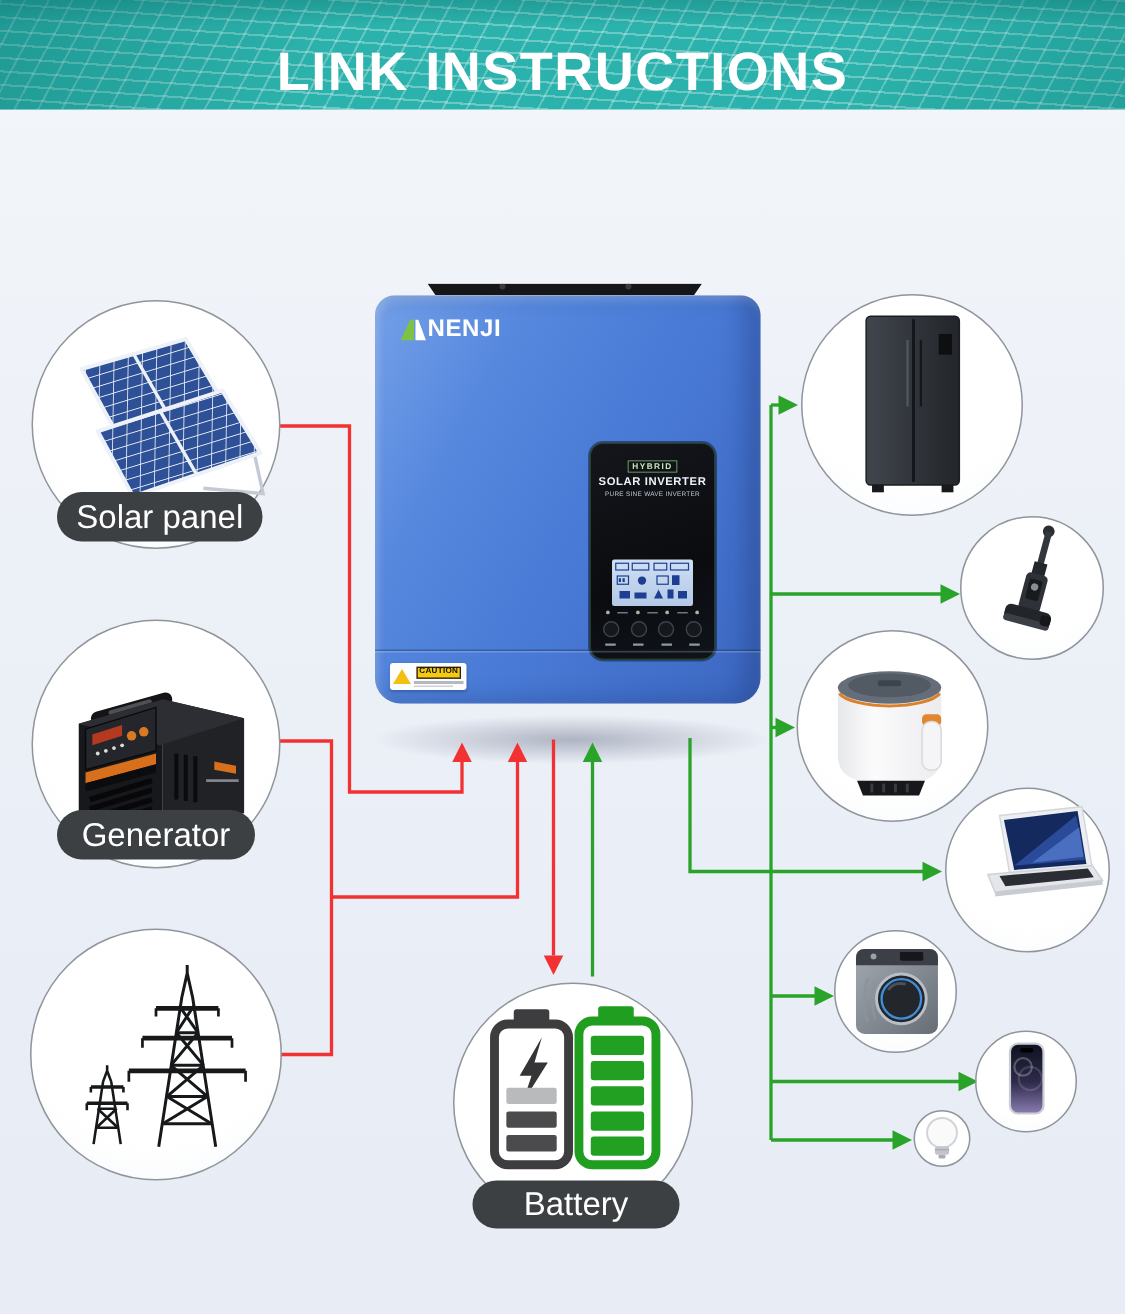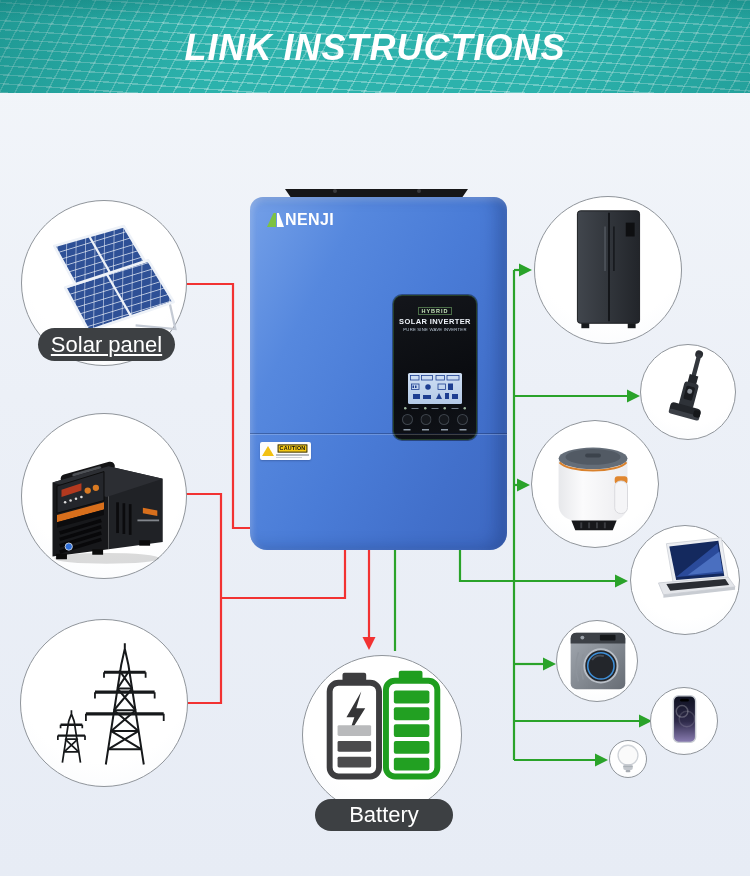--- a/index.html
+++ b/index.html
@@ -1,46 +1,45 @@
 <!DOCTYPE html>
 <html><head>
 <meta charset="utf-8">
 <style>
   * { margin:0; padding:0; box-sizing:border-box; }
   html,body { width:750px; height:876px; }
   body { font-family:"Liberation Sans", sans-serif; }
   .page { position:relative; width:750px; height:876px; overflow:hidden;
           background:linear-gradient(180deg,#f3f6fa 0%,#ecf0f7 45%,#e7ecf5 100%); }
   
-  .header { position:absolute; left:0; top:0; width:750px; height:93px;
+  .header { position:absolute; left:0; top:0; width:750px; height:73px;
     background-color:#2cb2ac;
     background-image:
       linear-gradient(180deg, rgba(13,115,111,.35) 0%, rgba(13,115,111,0) 24%),
       linear-gradient(115deg, rgba(13,115,111,.40) 0%, rgba(13,115,111,0) 30%),
       linear-gradient(295deg, rgba(13,115,111,.28) 0%, rgba(13,115,111,0) 26%),
       repeating-linear-gradient(184deg, rgba(255,255,255,.30) 0 1.4px, rgba(255,255,255,0) 1.4px 9px),
       repeating-linear-gradient(118deg, rgba(255,255,255,.26) 0 1.4px, rgba(255,255,255,0) 1.4px 14px);
-    font-style: italic;
   }
   .header h1 { position:absolute; left:0; right:0; top:27px; text-align:center;
     color:#fff; font-size:36px; font-weight:bold; letter-spacing:1px; z-index:2; }
   
   .node { position:absolute; border-radius:50%;
     background:radial-gradient(circle at 50% 35%, #ffffff 62%, #f7f9fc 100%);
     border:1.4px solid #90959b; display:flex; align-items:center; justify-content:center; }
   .pill { position:absolute; background:#3d4043; border-radius:17px; color:#fff;
     display:flex; align-items:center; justify-content:center; font-size:22px; }
   
   .inv-shadow { position:absolute; left:243px; top:476px; width:276px; height:34px;
     background:radial-gradient(ellipse at center, rgba(45,55,85,.32) 0%, rgba(45,55,85,0) 68%); }
   .inverter { position:absolute; left:250px; top:187px; width:257px; height:305px; }
   .inv-bracket { position:absolute; left:35px; top:2px; width:183px; height:8px; background:#161618;
     clip-path:polygon(0 0, 100% 0, 97% 100%, 3% 100%); }
   .screw { position:absolute; top:0; width:4px; height:4px; border-radius:50%; background:#3a3a3e; }
-  .inv-body { position:absolute; left:0; top:10px; width:257px; height:353px;
+  .inv-body { position:absolute; left:0; top:10px; width:257px; height:272px;
     border-radius:13px 13px 17px 17px;
     background:linear-gradient(118deg,#74a0e8 0%,#5688de 26%,#4a7cd7 52%,#4270cb 78%,#3d68c2 100%);
     box-shadow:inset -10px -2px 16px rgba(15,35,90,.28), inset 2px 3px 6px rgba(255,255,255,.25);
   }
   .inv-seam { position:absolute; left:0; top:236px; width:100%; height:2px;
     background:linear-gradient(180deg, rgba(15,30,70,.35) 0 50%, rgba(255,255,255,.20) 50% 100%); }
   .inv-logo { position:absolute; left:17px; top:14px; display:flex; align-items:center; gap:1px; }
   .inv-logo .txt { color:#fff; font-weight:bold; font-size:16px; letter-spacing:.4px; }
   .panel { position:absolute; left:143px; top:98px; width:84px; height:145px;
     background:linear-gradient(160deg,#14161b,#0a0c10 60%,#101319);
@@ -205,21 +204,21 @@
       </defs>
       <ellipse cx="85" cy="142" rx="56" ry="7" fill="rgba(110,120,145,.15)"></ellipse>
       <path d="M127,60 L143,97 L104,86" stroke="#c4cad4" stroke-width="2.5" fill="none"></path>
       <path d="M155,102 L162,134 L118,130" stroke="#c4cad4" stroke-width="2.5" fill="none"></path>
       <polygon points="28,42 105,20 130,62 52,86" fill="url(#spg)" stroke="#eef2f8" stroke-width="3" stroke-linejoin="round"></polygon>
       <line x1="66.5" y1="31" x2="91" y2="74" stroke="#eef2f8" stroke-width="2.5"></line>
       <polygon points="40,88 132,58 160,104 66,136" fill="url(#spg)" stroke="#eef2f8" stroke-width="3" stroke-linejoin="round"></polygon>
       <line x1="86" y1="73" x2="113" y2="120" stroke="#eef2f8" stroke-width="2.5"></line>
     </svg>
   </div>
-  <div class="pill" style="left:38px; top:328px; width:137px; height:33px;text-decoration:underline;">
+  <div class="pill" style="left:38px; top:328px; width:137px; height:33px;">
     <span>Solar panel</span>
   </div>
 
   <div class="node" style="left:21px; top:413px; width:166px; height:166px;">
     <svg class="icon" width="150" height="150" viewBox="0 0 166 166">
       <ellipse cx="86" cy="152" rx="58" ry="6" fill="rgba(0,0,0,.14)"></ellipse>
       <path d="M40,64 L90,50" stroke="#141416" stroke-width="10" stroke-linecap="round" fill="none"></path>
       <path d="M50,60 L78,52" stroke="#4d5055" stroke-width="4" stroke-linecap="round" fill="none"></path>
       <polygon points="88,50 148,64 148,134 88,142" fill="#202226"></polygon>
       <polygon points="26,68 88,50 88,142 26,150" fill="#17181b"></polygon>
@@ -246,20 +245,23 @@
       <g stroke="#0b0b0d" stroke-width="3">
         <line x1="98" y1="90" x2="98" y2="124"></line>
         <line x1="105" y1="91" x2="105" y2="125"></line>
         <line x1="112" y1="92" x2="112" y2="126"></line>
       </g>
       <rect x="30" y="147" width="12" height="6" fill="#0b0b0b"></rect>
       <rect x="70" y="142" width="12" height="6" fill="#0b0b0b"></rect>
       <rect x="122" y="132" width="12" height="6" fill="#0b0b0b"></rect>
     </svg>
   </div>
+  <div class="pill" style="left:38px; top:540px; width:132px; height:33px;">
+    <span>Generator</span>
+  </div>
 
   <div class="node" style="left:20px; top:619px; width:168px; height:168px;">
     <svg class="icon" width="152" height="152" viewBox="0 0 168 168">
       <g stroke="#16181a" stroke-width="2.2" fill="none">
         <path d="M86,152 L103,42 M128,152 L111,42 M103,42 L107,24 L111,42 M107,24 L107,18"></path>
         <path d="M89,135 L125,135 M92,115 L122,115 M95,92 L119,92 M99,68 L115,68"></path>
         <path d="M89,135 L122,115 M125,135 L92,115 M92,115 L119,92 M122,115 L95,92 M95,92 L115,68 M119,92 L99,68 M99,68 L112,48 M115,68 L101,48"></path>
       </g>
       <g stroke="#16181a" stroke-width="3.5" fill="none">
         <path d="M84,50 L130,50 M74,72 L140,72 M64,96 L150,96"></path>
@@ -290,21 +292,21 @@
       <rect x="35" y="102" width="34" height="11" rx="1.5" fill="#4b4b4d"></rect>
       <rect x="97" y="15" width="24" height="12" rx="2" fill="#1f9e1f"></rect>
       <rect x="84" y="25" width="52" height="97" rx="9" fill="#fff" stroke="#1f9e1f" stroke-width="6"></rect>
       <rect x="92" y="35" width="36" height="13" rx="2" fill="#22a022"></rect>
       <rect x="92" y="52" width="36" height="13" rx="2" fill="#22a022"></rect>
       <rect x="92" y="69" width="36" height="13" rx="2" fill="#22a022"></rect>
       <rect x="92" y="86" width="36" height="13" rx="2" fill="#22a022"></rect>
       <rect x="92" y="103" width="36" height="13" rx="2" fill="#22a022"></rect>
     </svg>
   </div>
-  <div class="pill" style="left:315px; top:787px; width:138px; height:32px;margin-top:12px;">
+  <div class="pill" style="left:315px; top:787px; width:138px; height:32px;">
     <span>Battery</span>
   </div>
 
   <div class="node" style="left:534px; top:196px; width:148px; height:148px;">
     <svg class="icon" width="148" height="148" viewBox="0 0 148 148">
       <defs>
         <linearGradient id="fg" x1="0" y1="0" x2="1" y2="0">
           <stop offset="0" stop-color="#41464d"></stop>
             <stop offset="1" stop-color="#22252a"></stop>
         </linearGradient>

